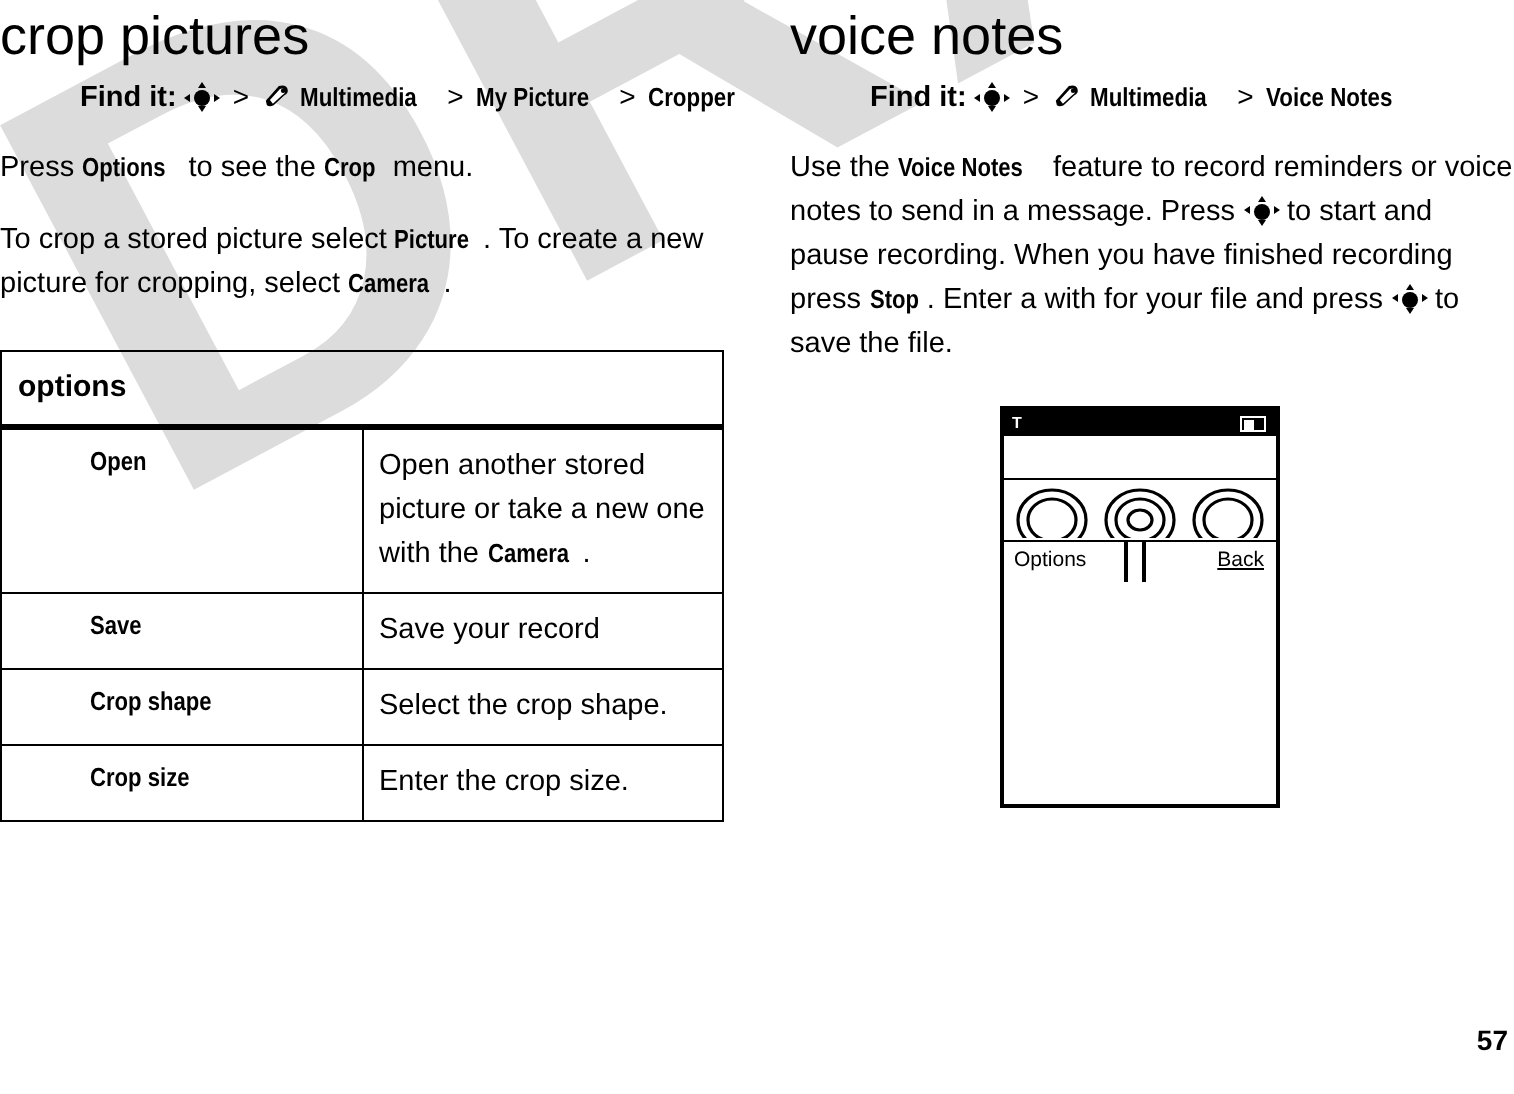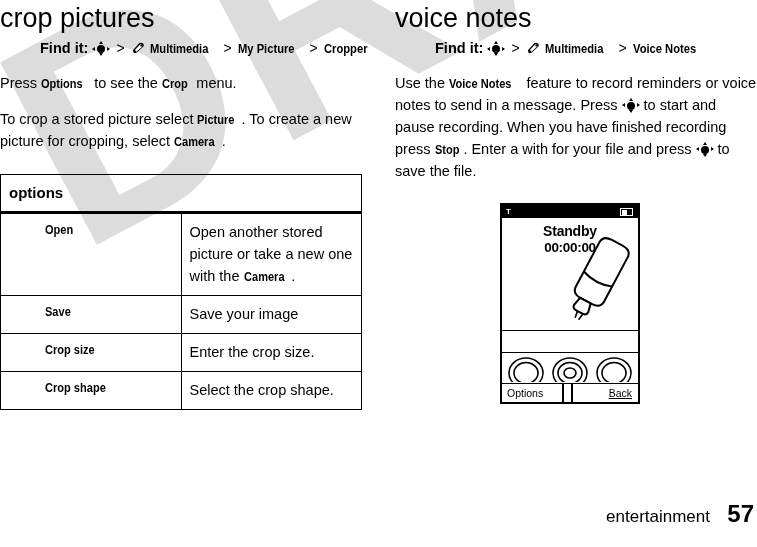--- a/index.html
+++ b/index.html
@@ -306,21 +306,21 @@
     position: absolute;
     right: 47px;
     bottom: 1px;
     font-size: 17px;
     font-weight: normal;
   }
   #footer .ft-page {
     position: absolute;
     right: 3px;
     bottom: 0px;
-    font-size: 24px;
+    font-size: 14px;
     font-weight: bold;
   }
 </style>
 </head>
 <body>
 
 <div id="watermark">
   <div class="draft-text">DRAFT</div>
 </div>
 
@@ -368,29 +368,29 @@
       <tbody>
           <tr>
         <th class="hdr" colspan="2">options</th>
       </tr>
       <tr>
         <td class="k"><span>Open</span></td>
         <td class="v"><span>Open another stored picture or take a new one with the </span><b>Camera</b><span>.</span></td>
       </tr>
       <tr>
         <td class="k"><span>Save</span></td>
-        <td class="v">Save your image</td>
+        <td class="v">Save your record</td>
+      </tr>
+      <tr>
+        <td class="k"><span>Crop shape</span></td>
+        <td class="v">Select the crop shape.</td>
       </tr>
       <tr>
         <td class="k"><span>Crop size</span></td>
         <td class="v">Enter the crop size.</td>
-      </tr>
-      <tr>
-        <td class="k"><span>Crop shape</span></td>
-        <td class="v">Select the crop shape.</td>
       </tr>
     </tbody>
       </table>
   </div>
 
   <div class="col" id="col-right">
 
     <h1 class="chapter-title">voice notes</h1>
 
     <div class="findit">
@@ -430,34 +430,20 @@
     </p>
 
     <div id="phone-wrap">
       <div class="phone">
 
         <div class="phone-status">
           <span class="sig">T</span>
           <span class="bat"></span>
         </div>
 
-        <div class="phone-screen">
-          <div class="ttl">Standby</div>
-          <div class="tmr">00:00:00</div>
-          <div class="mic">
-            <svg width="78" height="95" viewBox="0 0 78 95" aria-hidden="true">
-              <g transform="rotate(28 39 47)">
-                <path d="M22 10 q0 -8 10 -8 h12 q10 0 10 8 v50 q0 8 -10 8 h-12 q-10 0 -10 -8 z" fill="#fff" stroke="#000" stroke-width="2"></path>
-                <path d="M22 43 q16 6 32 0" fill="none" stroke="#000" stroke-width="2"></path>
-                <path d="M31 68 l-2 9 q0 4 5 4 h6 q5 0 5 -4 l-2 -9 z" fill="#fff" stroke="#000" stroke-width="2"></path>
-                <path d="M35 81 l1 7 M41 81 l-1 7" fill="none" stroke="#000" stroke-width="1.6"></path>
-              </g>
-            </svg>
-          </div>
-        </div>
 
         <div class="phone-blank"></div>
 
         <div class="phone-keys">
           <svg width="136" height="29" viewBox="0 0 136 29" aria-hidden="true" style="display:block;">
             <g>
               <ellipse cx="24" cy="20" rx="17" ry="15" fill="#fff" stroke="#000" stroke-width="1.6"></ellipse>
               <ellipse cx="24" cy="20" rx="12" ry="10.5" fill="#fff" stroke="#000" stroke-width="1.6"></ellipse>
             </g>
             <g>
@@ -477,17 +463,16 @@
           <span class="div1"></span>
           <span class="div2"></span>
           <span class="sk sk-r">Back</span>
         </div>
 
       </div>
     </div>
   </div>
 
   <div id="footer">
-    <span class="ft-label">entertainment</span>
     <span class="ft-page">57</span>
   </div>
 
 </div>
 
 </body></html>

